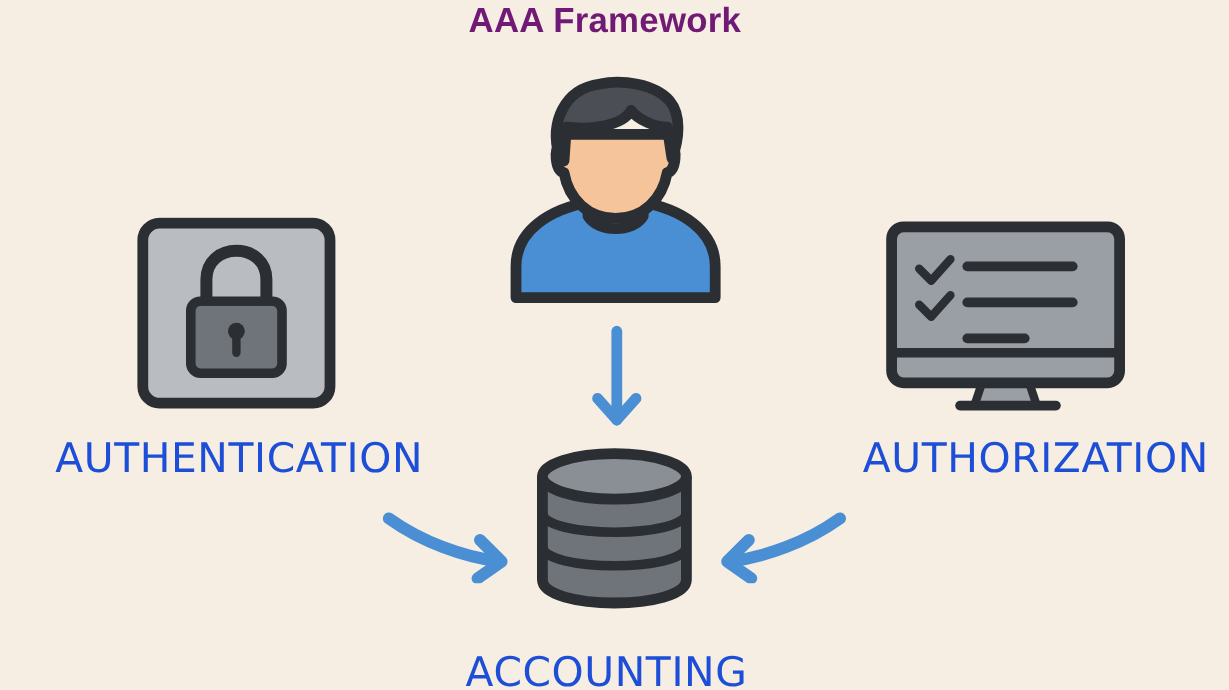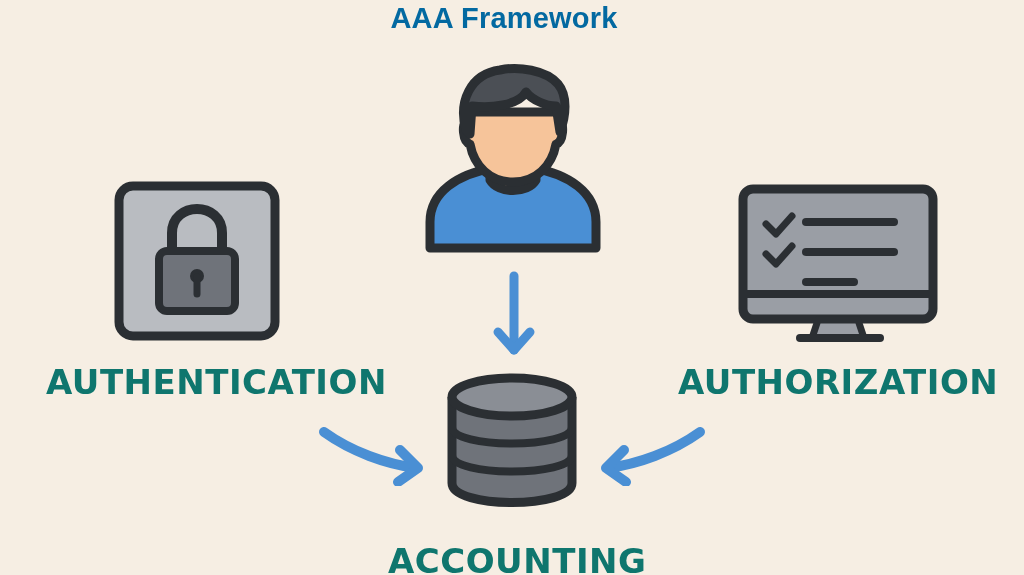--- a/index.html
+++ b/index.html
@@ -1,19 +1,19 @@
 <!DOCTYPE html>
 <html><head>
 <meta charset="utf-8">
 <style>
   html,body{margin:0;padding:0;}
   body{width:1024px;height:575px;background:#f6eee3;position:relative;overflow:hidden;font-family:"Liberation Sans","DejaVu Sans",sans-serif;}
   .abs{position:absolute;}
-  .title{left:0;width:1008px;top:2px;text-align:center;font-size:29px;font-weight:bold;color:#0369a1;letter-spacing:0.2px;}
-  .label{font-family:"DejaVu Sans","Liberation Sans",sans-serif;font-weight:bold;color:#0f766e;font-size:34px;letter-spacing:0.5px;white-space:nowrap;}
+  .title{left:0;width:1008px;top:2px;text-align:center;font-size:29px;font-weight:bold;color:#701a75;letter-spacing:0.2px;}
+  .label{font-family:"DejaVu Sans","Liberation Sans",sans-serif;font-weight:normal;color:#1d4ed8;font-size:34px;letter-spacing:0.5px;white-space:nowrap;}
   svg{display:block;}
 </style>
 </head>
 <body>
 
 <div class="abs title">AAA Framework</div>
 
 <div class="abs" style="left:418px;top:62px;">
   <svg width="190" height="196" viewBox="0 0 190 196">
 
@@ -52,21 +52,21 @@
     <path d="M62 154 L142 154" stroke="#2b2f33" stroke-width="8" stroke-linecap="round"></path>
     <path d="M28 40 L38 50 L54 32" fill="none" stroke="#2b2f33" stroke-width="7" stroke-linecap="round" stroke-linejoin="round"></path>
     <path d="M28 70 L38 80 L54 62" fill="none" stroke="#2b2f33" stroke-width="7" stroke-linecap="round" stroke-linejoin="round"></path>
     <path d="M68 38 L156 38" stroke="#2b2f33" stroke-width="8" stroke-linecap="round"></path>
     <path d="M68 68 L156 68" stroke="#2b2f33" stroke-width="8" stroke-linecap="round"></path>
     <path d="M68 98 L116 98" stroke="#2b2f33" stroke-width="8" stroke-linecap="round"></path>
   </svg>
 </div>
 
 <div class="abs label" style="left:46px;top:362px;">AUTHENTICATION</div>
-<div class="abs label" style="left:678px;top:362px;">AUTHORIZATION</div>
+<div class="abs label" style="left:719px;top:362px;">AUTHORIZATION</div>
 <div class="abs label" style="left:388px;top:541px;">ACCOUNTING</div>
 
 <div class="abs" style="left:446px;top:373px;">
   <svg width="132" height="136" viewBox="0 0 132 136">
     <path d="M6 24 L6 110 C6 136 126 136 126 110 L126 24" fill="#6f737a" stroke="#2b2f33" stroke-width="9"></path>
     <path d="M6 54 C6 76 126 76 126 54" fill="none" stroke="#2b2f33" stroke-width="8"></path>
     <path d="M6 82 C6 104 126 104 126 82" fill="none" stroke="#2b2f33" stroke-width="8"></path>
     <ellipse cx="66" cy="24" rx="60" ry="19" fill="#8a8e95" stroke="#2b2f33" stroke-width="9"></ellipse>
   </svg>
 </div>

